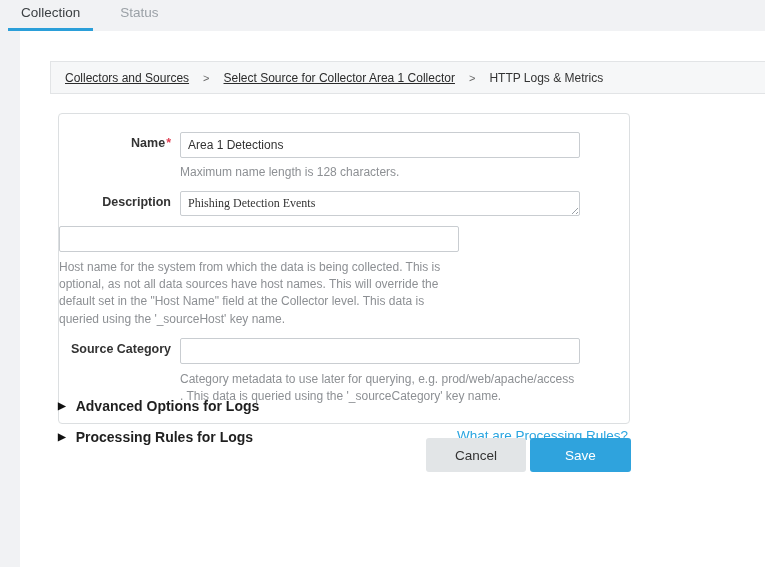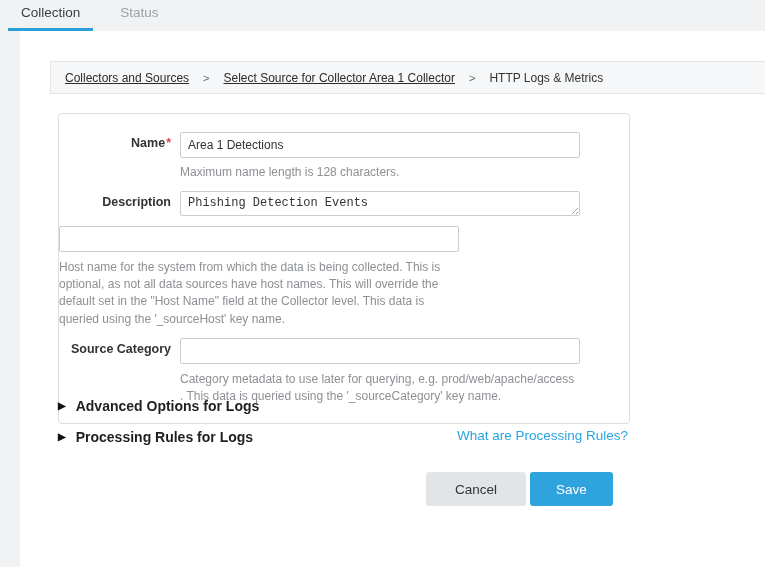--- a/index.html
+++ b/index.html
@@ -18,36 +18,36 @@
   .crumb-sep { color:#666; font-size:11px; }
   .crumb-current { color:#333; }
 
   .form-panel { position:absolute; left:58px; top:113px; width:572px; min-height:264px; border:1px solid #dcdfe1; border-radius:4px; background:#fff; padding:18px 0 18px; }
   .row { display:flex; margin-bottom:10px;justify-content:center; }
   .label-col { width:121px; text-align:right; padding-right:9px; font-size:12.5px; font-weight:bold; color:#333; padding-top:4px; white-space:nowrap; }
   .req { color:#e03e52; margin-left:1px; }
   .input-col { flex:1; }
   .text-input { width:400px; height:22px; border:1px solid #c9cdd1; border-radius:2px; font-size:12px; padding:12px 7px; color:#333; font-family:"Liberation Sans",sans-serif; background:#fff; }
   .ta-wrap { position:relative; width:400px; }
-  .text-area { width:400px; height:25px; border:1px solid #c9cdd1; border-radius:2px; font-size:12px; padding:4px 7px 0; color:#333; font-family:Liberation Mono, monospace; resize:none; overflow:hidden; display:block; }
+  .text-area { width:400px; height:25px; border:1px solid #c9cdd1; border-radius:2px; font-size:12px; padding:4px 7px 0; color:#333; font-family:Liberation Serif, serif; resize:none; overflow:hidden; display:block; }
   .resize-handle { position:absolute; right:2px; bottom:2px; width:9px; height:9px; background:repeating-linear-gradient(135deg, transparent 0 2px, #9aa0a6 2px 3px); clip-path:polygon(100% 0, 100% 100%, 0 100%); pointer-events:none; }
   .helper { width:398px; font-size:12px; color:#8d9094; margin-top:7px; line-height:1.43; }
   .helper.tight { margin-top:6px; }
 
   .section-row { position:absolute; left:58px; display:flex; align-items:center; gap:10px; font-size:14px; font-weight:bold; color:#1f1f1f; cursor:pointer; }
   .tri { font-size:10px; color:#111; line-height:1; }
   .sec-advanced { top:398px; }
   .sec-processing { top:429px; }
 
   .help-link { position:absolute; top:428px; right:137px; font-size:13.5px; color:#2aa5e0; cursor:pointer; }
 
-  .btn-row { position:absolute; top:472px; left:426px; display:flex; gap:4px; }
+  .btn-row { position:absolute; top:438px; left:426px; display:flex; gap:4px; }
   .btn { height:34px; font-size:13.5px; border:none; border-radius:3px; cursor:pointer; font-family:"Liberation Sans",sans-serif; }
   .btn-cancel { width:100px; background:#e2e5e7; color:#333; }
-  .btn-save { width:83px; background:#2fa3dd; color:#fff; }
+  .btn-save { width:101px; background:#2fa3dd; color:#fff; }
 </style>
 </head>
 <body>
 
 <div class="side-strip"></div>
 
 <div class="tab-bar">
   <div class="tab active">Collection</div>
   <div class="tab inactive">Status</div>
 </div>

